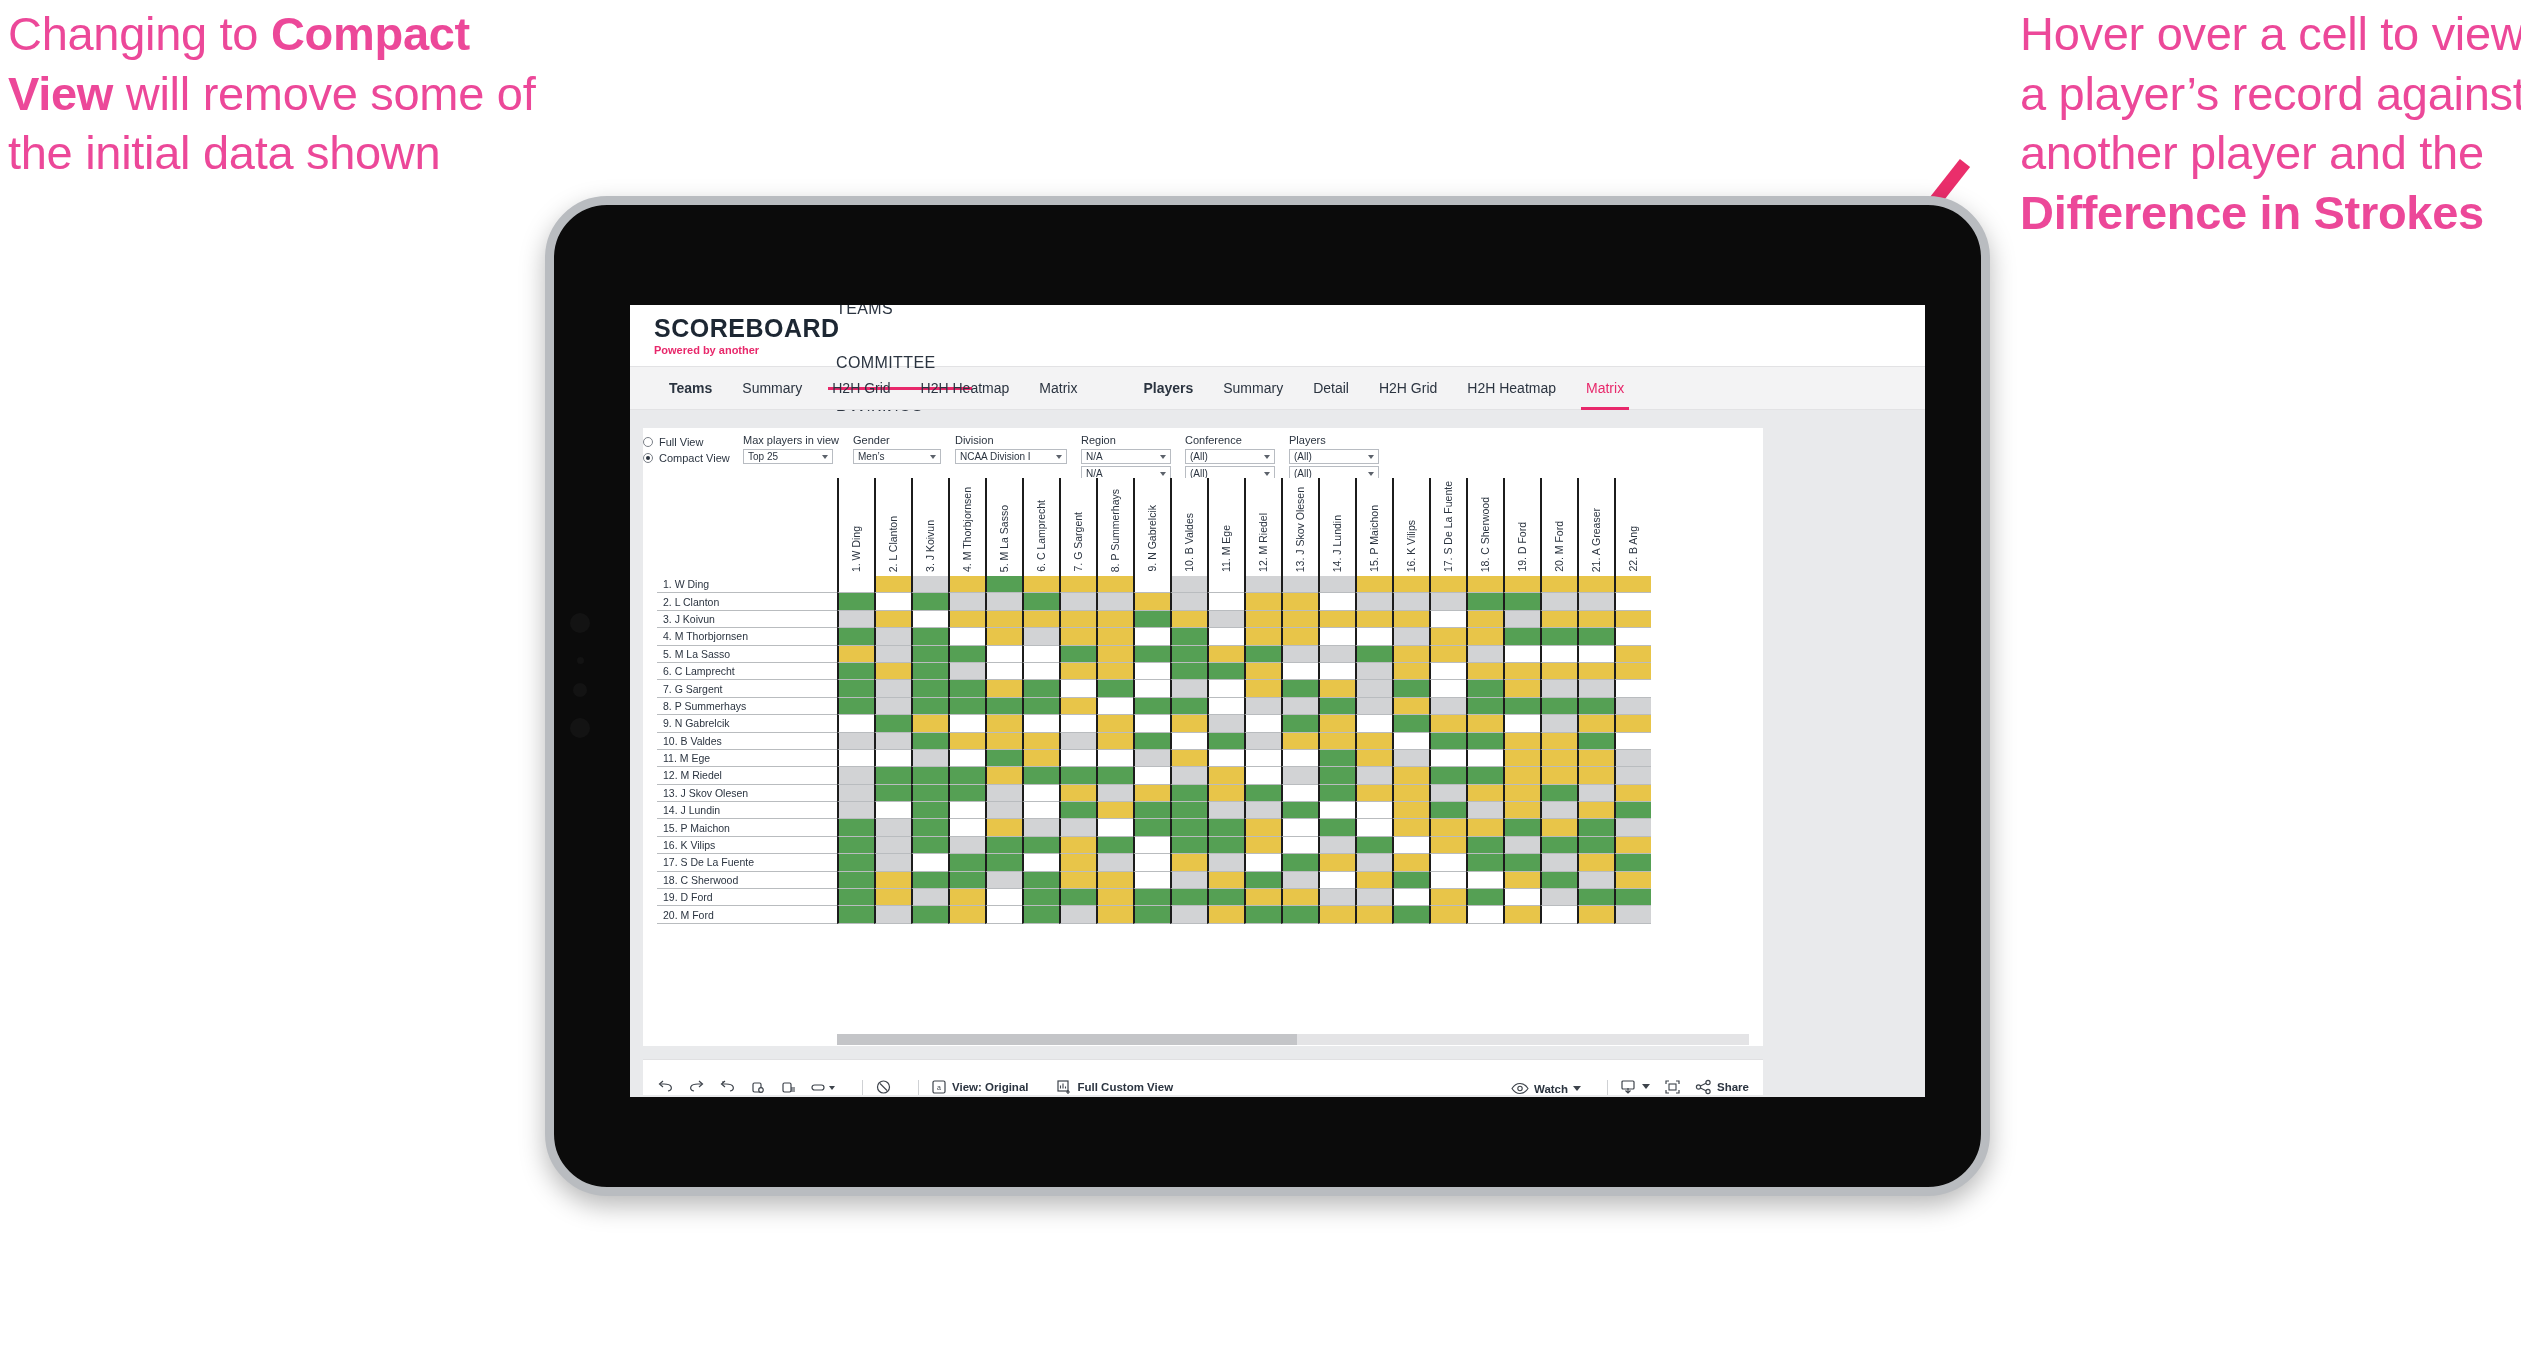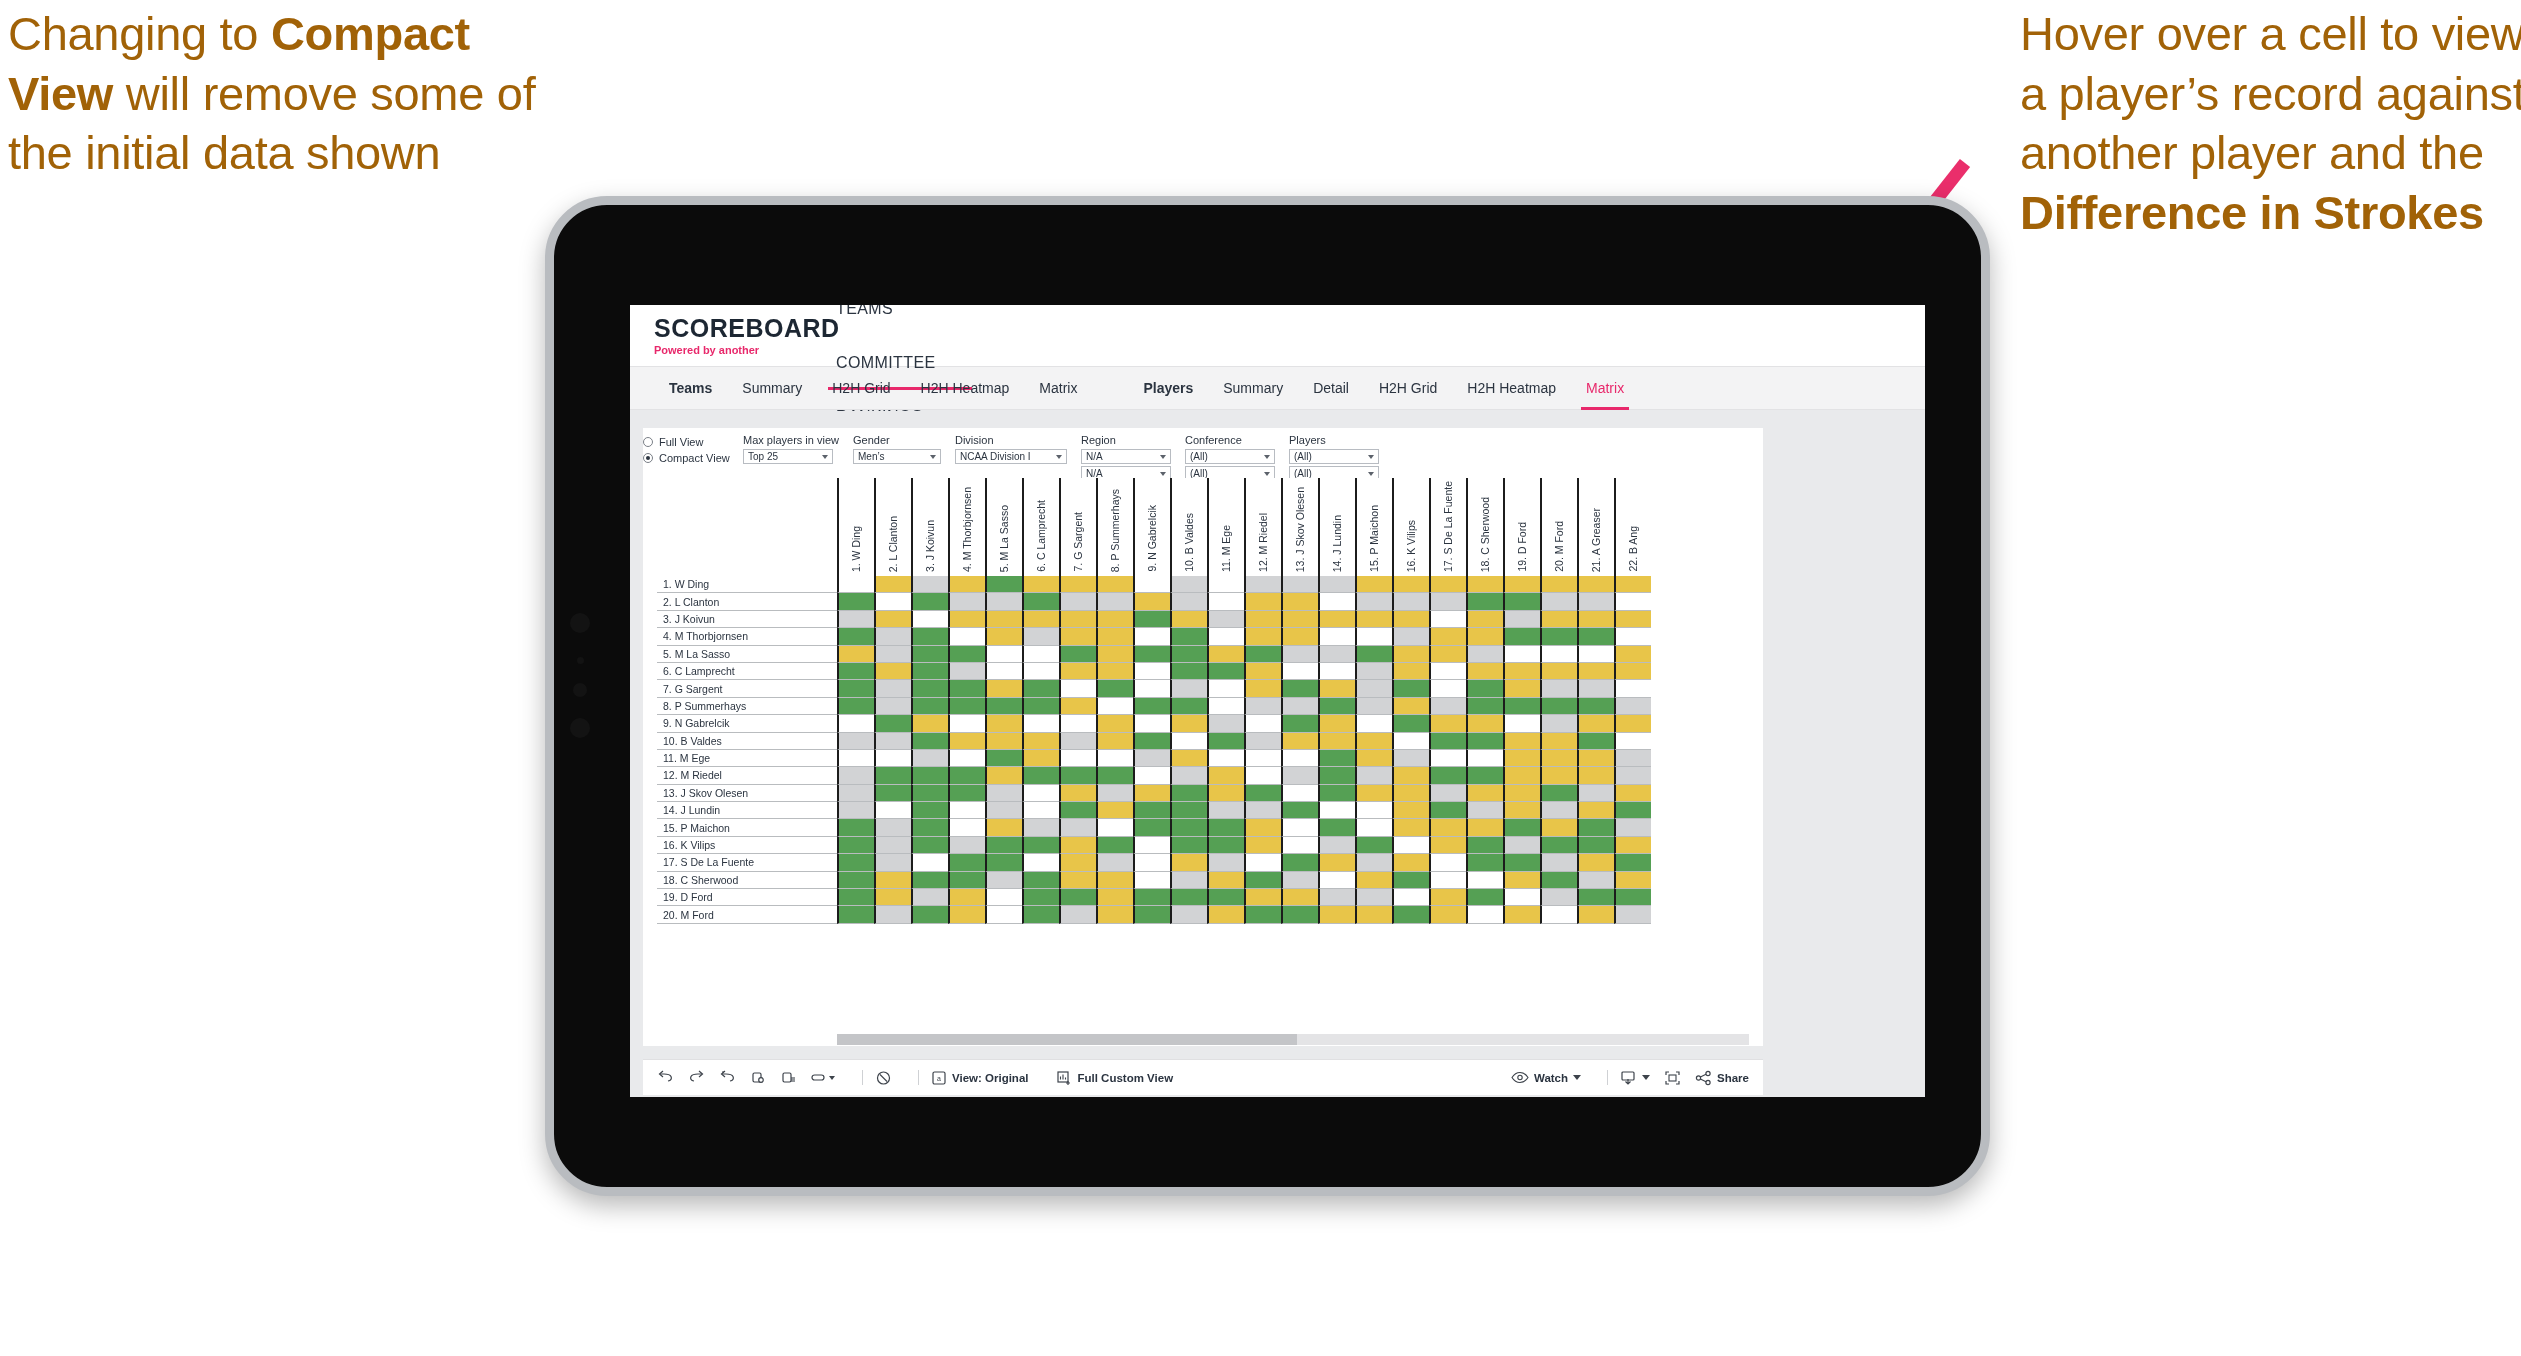--- a/index.html
+++ b/index.html
@@ -10,21 +10,21 @@
     font-family:"Liberation Sans", sans-serif;
     overflow:hidden;
     position:relative;
   }
 
   
   .callout {
     position:absolute;
     font-size:47px;
     line-height:1.27;
-    color:#a16207;
+    color:#ec4899;
     font-family:"Liberation Sans", sans-serif;
     letter-spacing:-0.3px;
   }
   .callout b { font-weight:bold; }
   #callout-left  { left:8px;  top:4px;  width:560px; }
   #callout-right { left:2020px; top:4px; width:510px; }
 
   
   .arrow-svg { position:absolute; left:0; top:0; width:2521px; height:1356px; pointer-events:none; }
 
@@ -170,21 +170,21 @@
   #emptyrows .cell { height:36px; background:#fff; border-bottom:none; }
   #hscroll {
     position:absolute; left:180px; top:556px; width:912px; height:11px;
     background:#e4e4e6;
   }
   #hthumb { position:absolute; left:0; top:0; width:460px; height:11px; background:#c4c5c8; }
 
   
   #toolbar {
     position:absolute; left:13px; top:648px; width:1120px; height:36px;
-    background:#ffffff; display:flex; align-items:center;
+    background:#ffffff; display:flex; align-items:flex-end;
     border-top:1px solid #e0e0e2; padding-left:14px;
   }
   .tb { font-size:12px; color:#3d434b; display:flex; align-items:center; margin-right:14px; }
   .tb svg { display:block; }
   .tbsep { width:1px; height:15px; background:#cfd1d4; margin:0 12px; }
   .tbtext { font-size:11.5px; font-weight:bold; color:#2b3440; margin-left:5px; }
   .tbspacer { flex:1; }
 </style>
 </head>
 <body>

